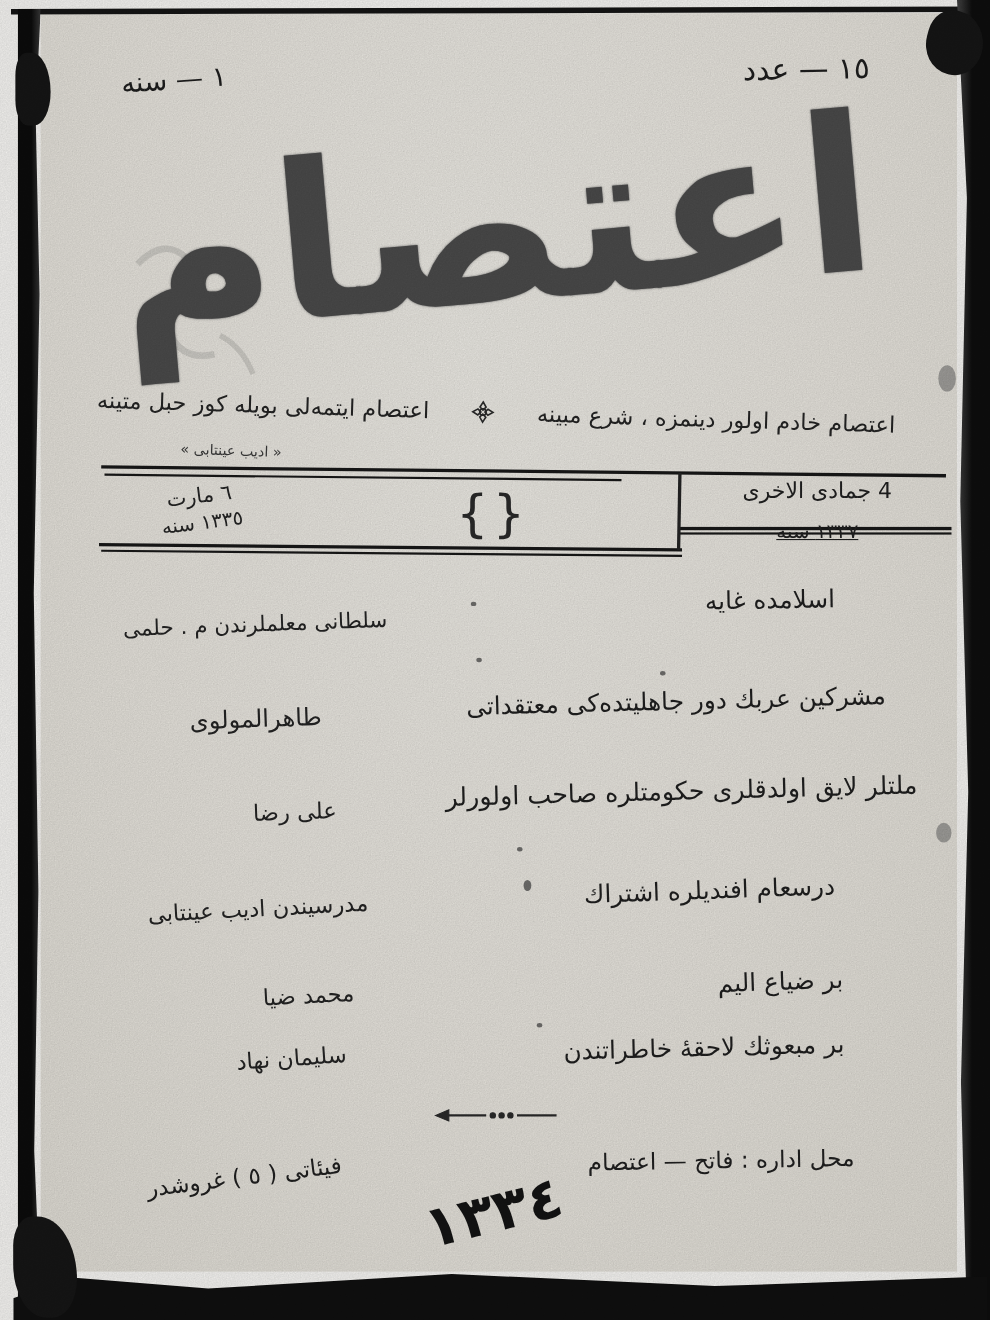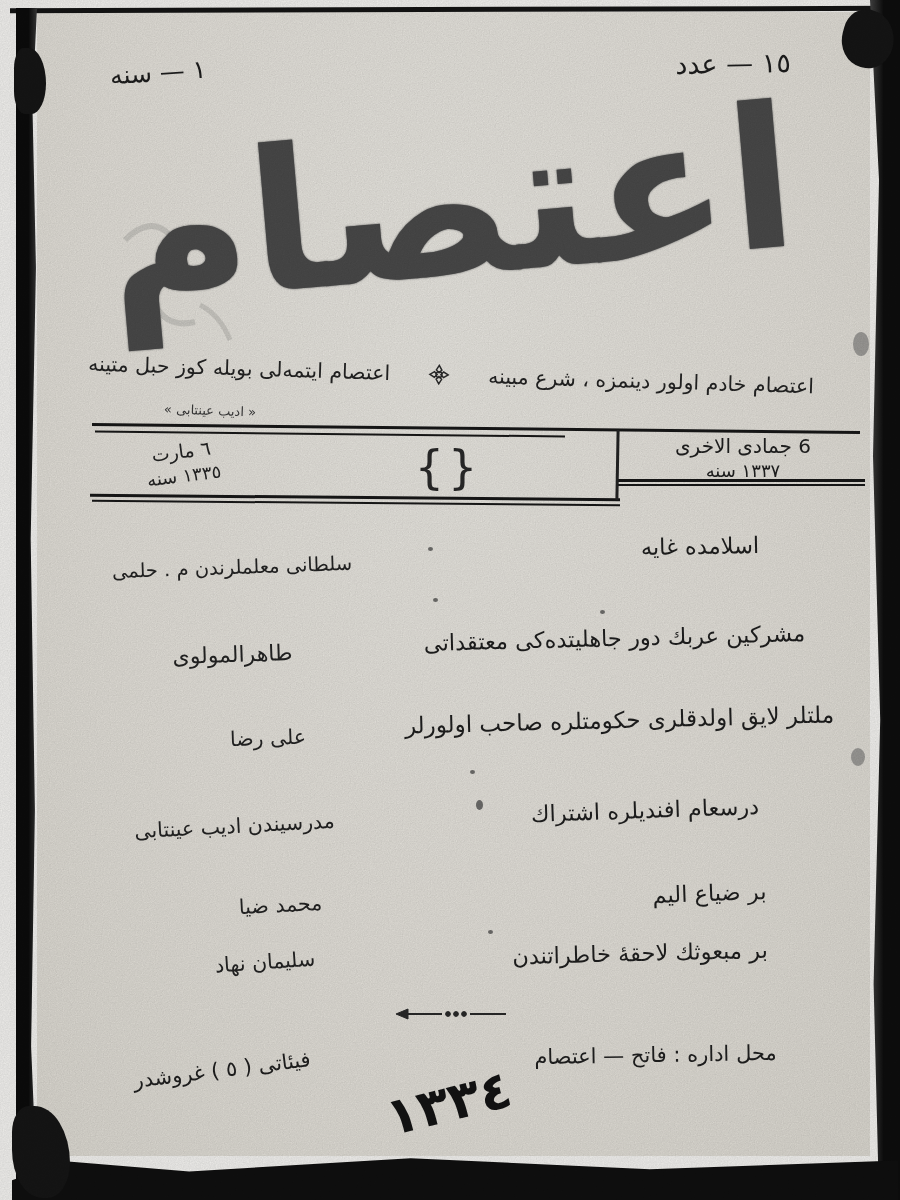--- a/index.html
+++ b/index.html
@@ -55,21 +55,21 @@
   .rule{position:absolute;background:#181818;height:3px;}
   .r1{left:92px;top:427px;width:768px;transform:rotate(0.6deg);}
   .r1b{left:95px;top:433px;width:470px;height:2px;transform:rotate(0.6deg);}
   .r2{left:618px;top:479px;width:247px;}
   .r2b{left:618px;top:484px;width:247px;height:2px;}
   .r3{left:90px;top:496px;width:530px;transform:rotate(0.5deg);}
   .r3b{left:92px;top:502px;width:528px;height:2px;transform:rotate(0.5deg);}
   .vline{position:absolute;left:616px;top:430px;width:3px;height:70px;background:#242424;transform:rotate(1deg);}
   
   .date-hijri{position:absolute;left:628px;top:434px;width:230px;text-align:center;font-size:20px;color:#202020;}
-  .date-hijri .yr{font-size:18px;margin-top:2px;}
+  .date-hijri .yr{font-size:18px;margin-top:15px;text-decoration:underline;}
   .slogan{position:absolute;left:276px;top:438px;width:340px;height:58px;display:flex;align-items:center;justify-content:center;gap:4px;font-size:18.5px;color:#242424;white-space:nowrap;}
   .slogan .brace{font-size:46px;font-weight:normal;line-height:1;color:#2a2a2a;}
   .date-rumi{position:absolute;left:100px;top:440px;width:165px;text-align:center;font-size:19px;color:#242424;transform:rotate(-7deg);}
   .date-rumi .yr{font-size:18px;margin-top:3px;}
   
   .toc-title{position:absolute;font-size:22.5px;color:#1f1f1f;white-space:nowrap;}
   .toc-author{position:absolute;font-size:20.5px;color:#242424;white-space:nowrap;}
   .t0{left:560px;top:533px;width:280px;text-align:center;transform:rotate(-1deg);}
   .a0{left:98px;top:556px;width:268px;text-align:center;font-size:19.5px;transform:rotate(-2deg);}
   .t1{left:382px;top:625px;width:465px;text-align:center;transform:rotate(-1.5deg);}
@@ -120,21 +120,21 @@
 
   <div class="rule r1"></div>
   <div class="rule r1b"></div>
   <div class="rule r2"></div>
   <div class="rule r2b"></div>
   <div class="rule r3"></div>
   <div class="rule r3b"></div>
   <div class="vline"></div>
 
   <div class="date-hijri">
-    <div>6 جمادی الاخری</div>
+    <div>4 جمادی الاخری</div>
     <div class="yr">١٣٣٧ سنه</div>
   </div>
   <div class="slogan">
     <span class="brace">{</span>
     <span class="brace">}</span>
   </div>
   <div class="date-rumi">
     <div>٦ مارت</div>
     <div class="yr">١٣٣٥ سنه</div>
   </div>

